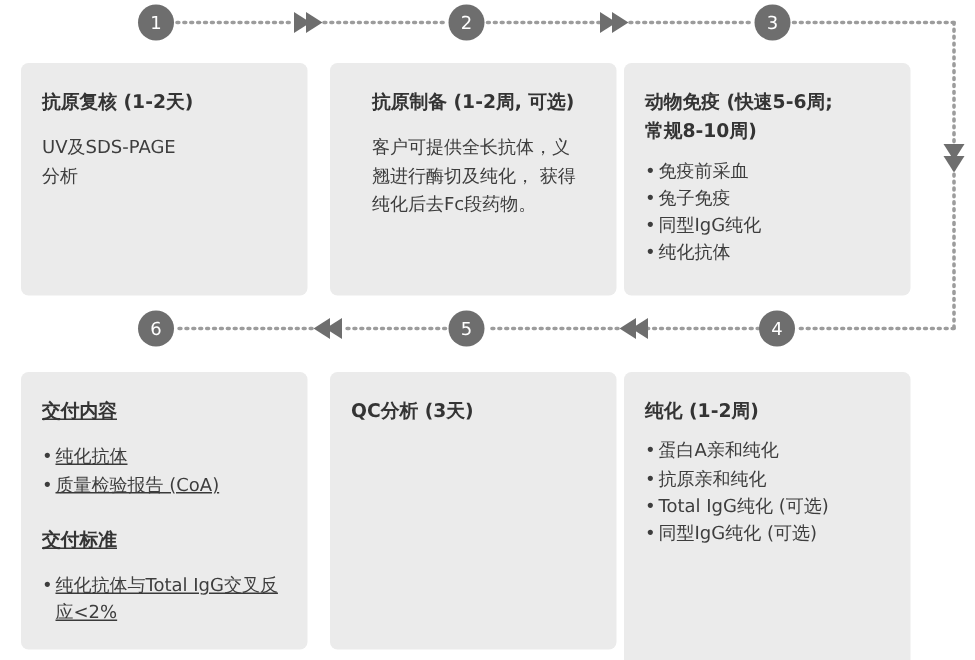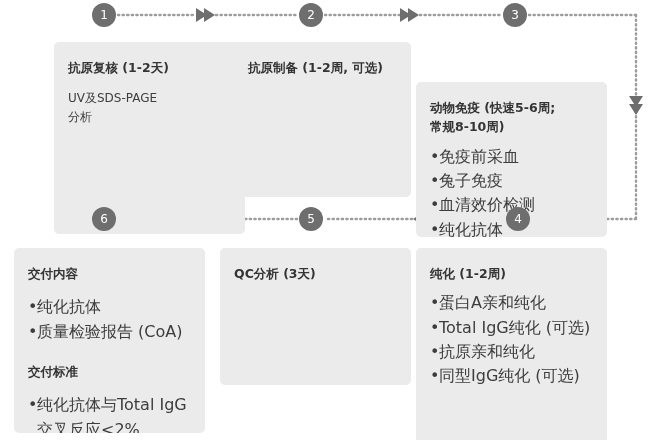--- a/index.html
+++ b/index.html
@@ -68,21 +68,21 @@
     line-height: 1.55;
     margin-top: 12px;
     white-space: pre-line;
   }
   .card-list {
     list-style: none;
     margin: 8px 0 0 0;
     padding: 0;
   }
   .card-list li {
-    font-size: 16px;
+    font-size: 12px;
     color: #3d3d3d;
     line-height: 1.52;
     padding-left: 9px;
     position: relative;
   }
   .card-list li::before {
     content: "\2022";
     position: absolute;
     left: 0;
     top: 0;
@@ -144,60 +144,63 @@
     <line x1="208" y1="219" x2="118" y2="219" stroke="#9c9c9c" stroke-width="2.4" stroke-dasharray="1.2 3.4" stroke-linecap="round"></line>
   </svg>
 
   <div class="step-circle" style="left:92px;  top:3px;">1</div>
   <div class="step-circle" style="left:299px; top:3px;">2</div>
   <div class="step-circle" style="left:503px; top:3px;">3</div>
   <div class="step-circle" style="left:506px; top:207px;">4</div>
   <div class="step-circle" style="left:299px; top:207px;">5</div>
   <div class="step-circle" style="left:92px;  top:207px;">6</div>
 
-  <div class="card" style="left:14px; top:42px; width:191px; height:192px;margin-left:40px;">
+  <div class="card" style="left:14px; top:42px; width:191px; height:155px;">
     <div class="card-title">抗原复核 (1-2天)</div>
     <div class="card-body">UV及SDS-PAGE
 分析</div>
   </div>
 
   <div class="card" style="left:220px; top:42px; width:191px; height:155px;padding-left:28px;">
     <div class="card-title">抗原制备 (1-2周, 可选)</div>
-  </div>
-
-  <div class="card" style="left:416px; top:42px; width:191px; height:155px;margin-top:40px;">
+    <div class="card-body">客户可提供全长抗体，义
+翘进行酶切及纯化， 获得
+纯化后去Fc段药物。</div>
+  </div>
+
+  <div class="card" style="left:416px; top:42px; width:191px; height:155px;">
     <div class="card-title">动物免疫 (快速5-6周;
 常规8-10周)</div>
     <ul class="card-list">
       <li>免疫前采血</li>
       <li>兔子免疫</li>
-      <li>血清效价检测</li>
+      <li>同型IgG纯化</li>
       <li>纯化抗体</li>
     </ul>
   </div>
 
-  <div class="card" style="left:14px; top:248px; width:191px; height:185px;">
+  <div class="card" style="left:14px; top:248px; width:191px; height:185px;text-decoration:underline;">
     <div class="card-title">交付内容</div>
     <ul class="card-list tight">
       <li>纯化抗体</li>
       <li>质量检验报告 (CoA)</li>
     </ul>
     <div class="sub-title">交付标准</div>
     <ul class="card-list tight">
       <li>纯化抗体与Total IgG交叉反应&lt;2%</li>
     </ul>
   </div>
 
-  <div class="card" style="left:220px; top:248px; width:191px; height:137px;">
+  <div class="card" style="left:220px; top:248px; width:191px; height:185px;">
     <div class="card-title">QC分析 (3天)</div>
   </div>
 
   <div class="card" style="left:416px; top:248px; width:191px; height:211px;">
     <div class="card-title">纯化 (1-2周)</div>
     <ul class="card-list">
       <li>蛋白A亲和纯化</li>
+      <li>抗原亲和纯化</li>
       <li>Total IgG纯化 (可选)</li>
-      <li>抗原亲和纯化</li>
       <li>同型IgG纯化 (可选)</li>
     </ul>
   </div>
 
 </div>
 
 </body></html>

